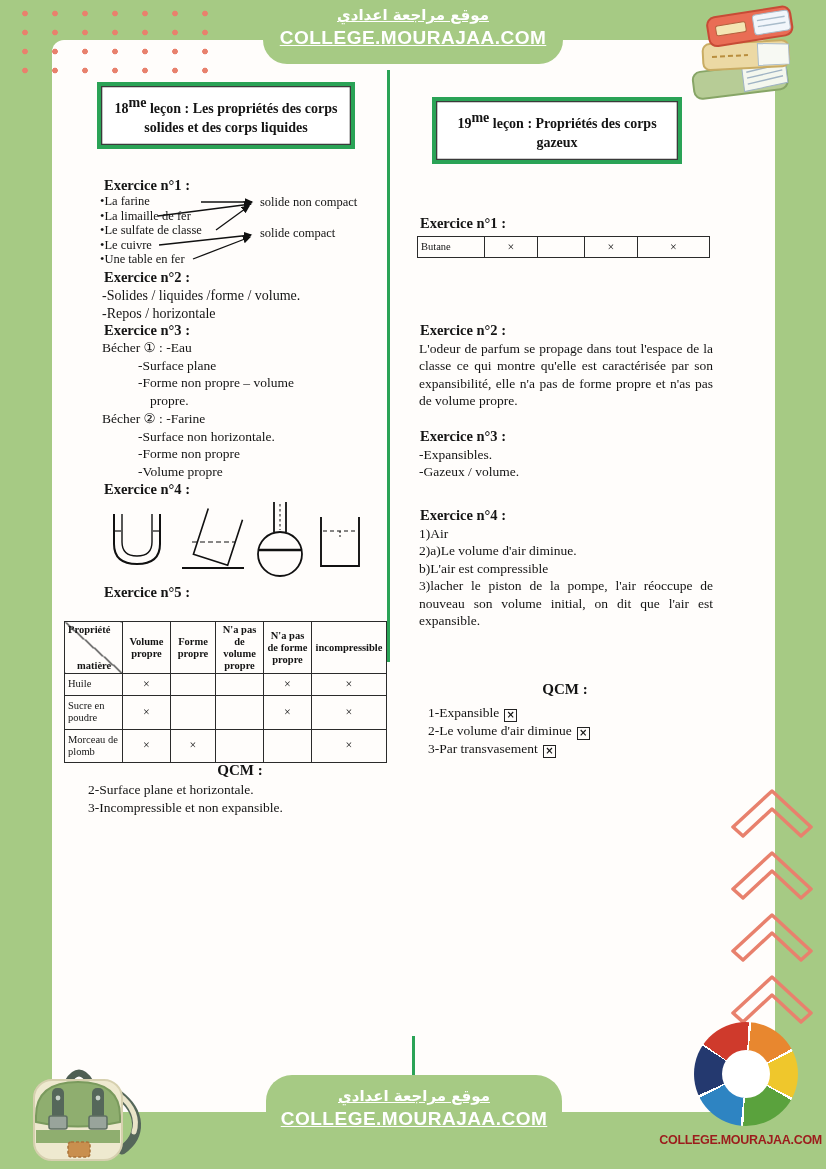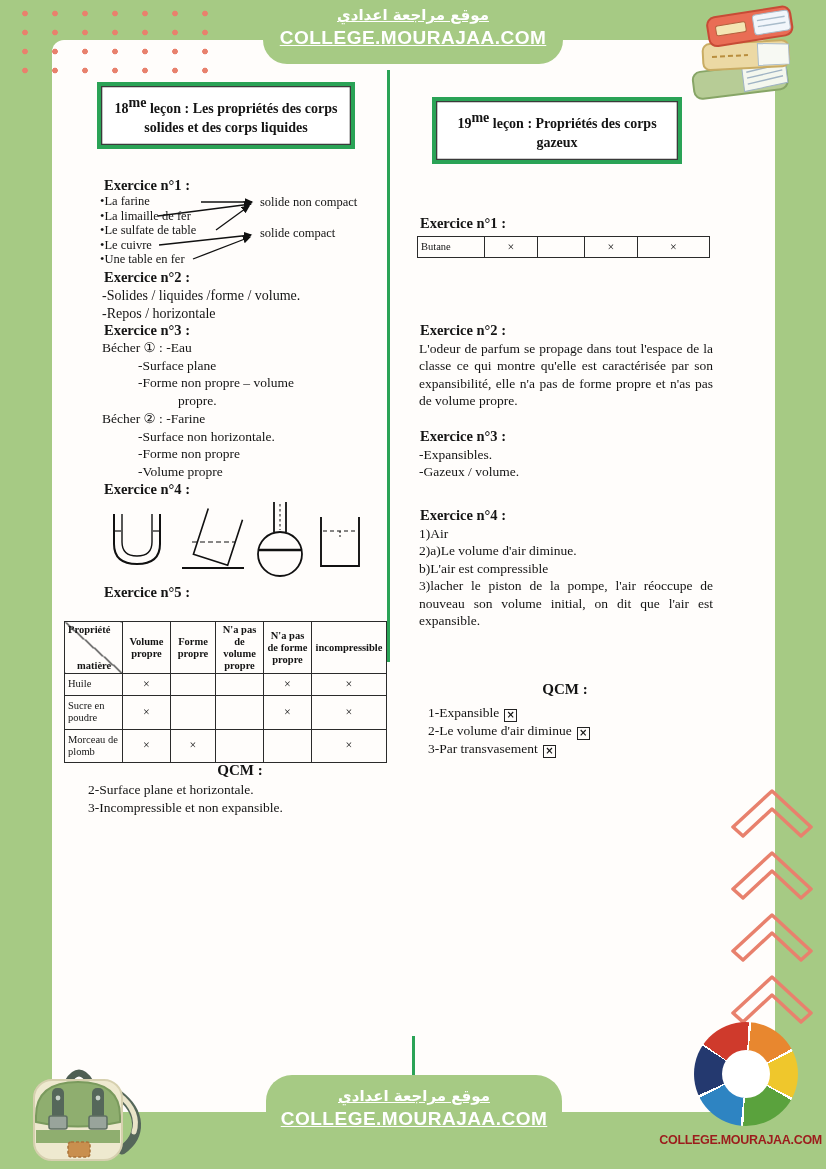--- a/index.html
+++ b/index.html
@@ -33,21 +33,21 @@
   
   .title-box{border:4px solid #2aa356;background:#fff;box-shadow:inset 0 0 0 1.3px #3a3a3a;
              text-align:center;font-weight:bold;font-size:14px;line-height:1.4;padding:7px 6px;}
   .title-box sup{font-size:14px;}
 
   
   .exh{font-weight:bold;font-size:14.5px;}
   .bl{font-size:13.5px;line-height:17.7px;}
   .just{text-align:justify;}
   .ind1{margin-left:36px;}
-  .ind2{margin-left:76px;}
+  .ind2{margin-left:48px;}
 
   
   .ex1-block{width:288px;height:78px;font-size:12.5px;line-height:14.6px;}
   .ex1-target{position:absolute;font-size:12.5px;}
   .ex1-svg{position:absolute;left:0;top:0;}
 
   
   table{border-collapse:collapse;table-layout:fixed;}
   .tbl th,.tbl td{border:1.2px solid #2b2b2b;overflow:hidden;font-family:"Liberation Serif",serif;}
   .tbl th.h{font-size:10.5px;font-weight:bold;text-align:center;line-height:1.13;padding:2px 1px;}
@@ -112,21 +112,21 @@
 
   <div class="abs title-box" style="left:97px;top:82px;width:238px">
     <span>18</span><sup>me</sup><span> leçon : Les propriétés des corps solides et  des corps liquides</span>
   </div>
 
   <div class="abs exh" style="left:104px;top:177px">Exercice n°1 :</div>
 
   <div class="abs ex1-block" style="left:100px;top:194px">
     <div>•La farine</div>
     <div>•La limaille de fer</div>
-    <div>•Le sulfate de  table</div>
+    <div>•Le sulfate de  classe</div>
     <div>•Le cuivre</div>
     <div>•Une table en fer</div>
     <div class="ex1-target" style="left:160px;top:1px">solide non compact</div>
     <div class="ex1-target" style="left:160px;top:32px">solide compact</div>
     <svg class="ex1-svg" width="288" height="78" viewBox="0 0 288 78">
       <defs>
           <marker id="ah" markerWidth="8" markerHeight="8" refX="5.5" refY="3" orient="auto">
         <path d="M0,0 L6.5,3 L0,6 Z" fill="#111"></path>
           </marker>
         </defs>

